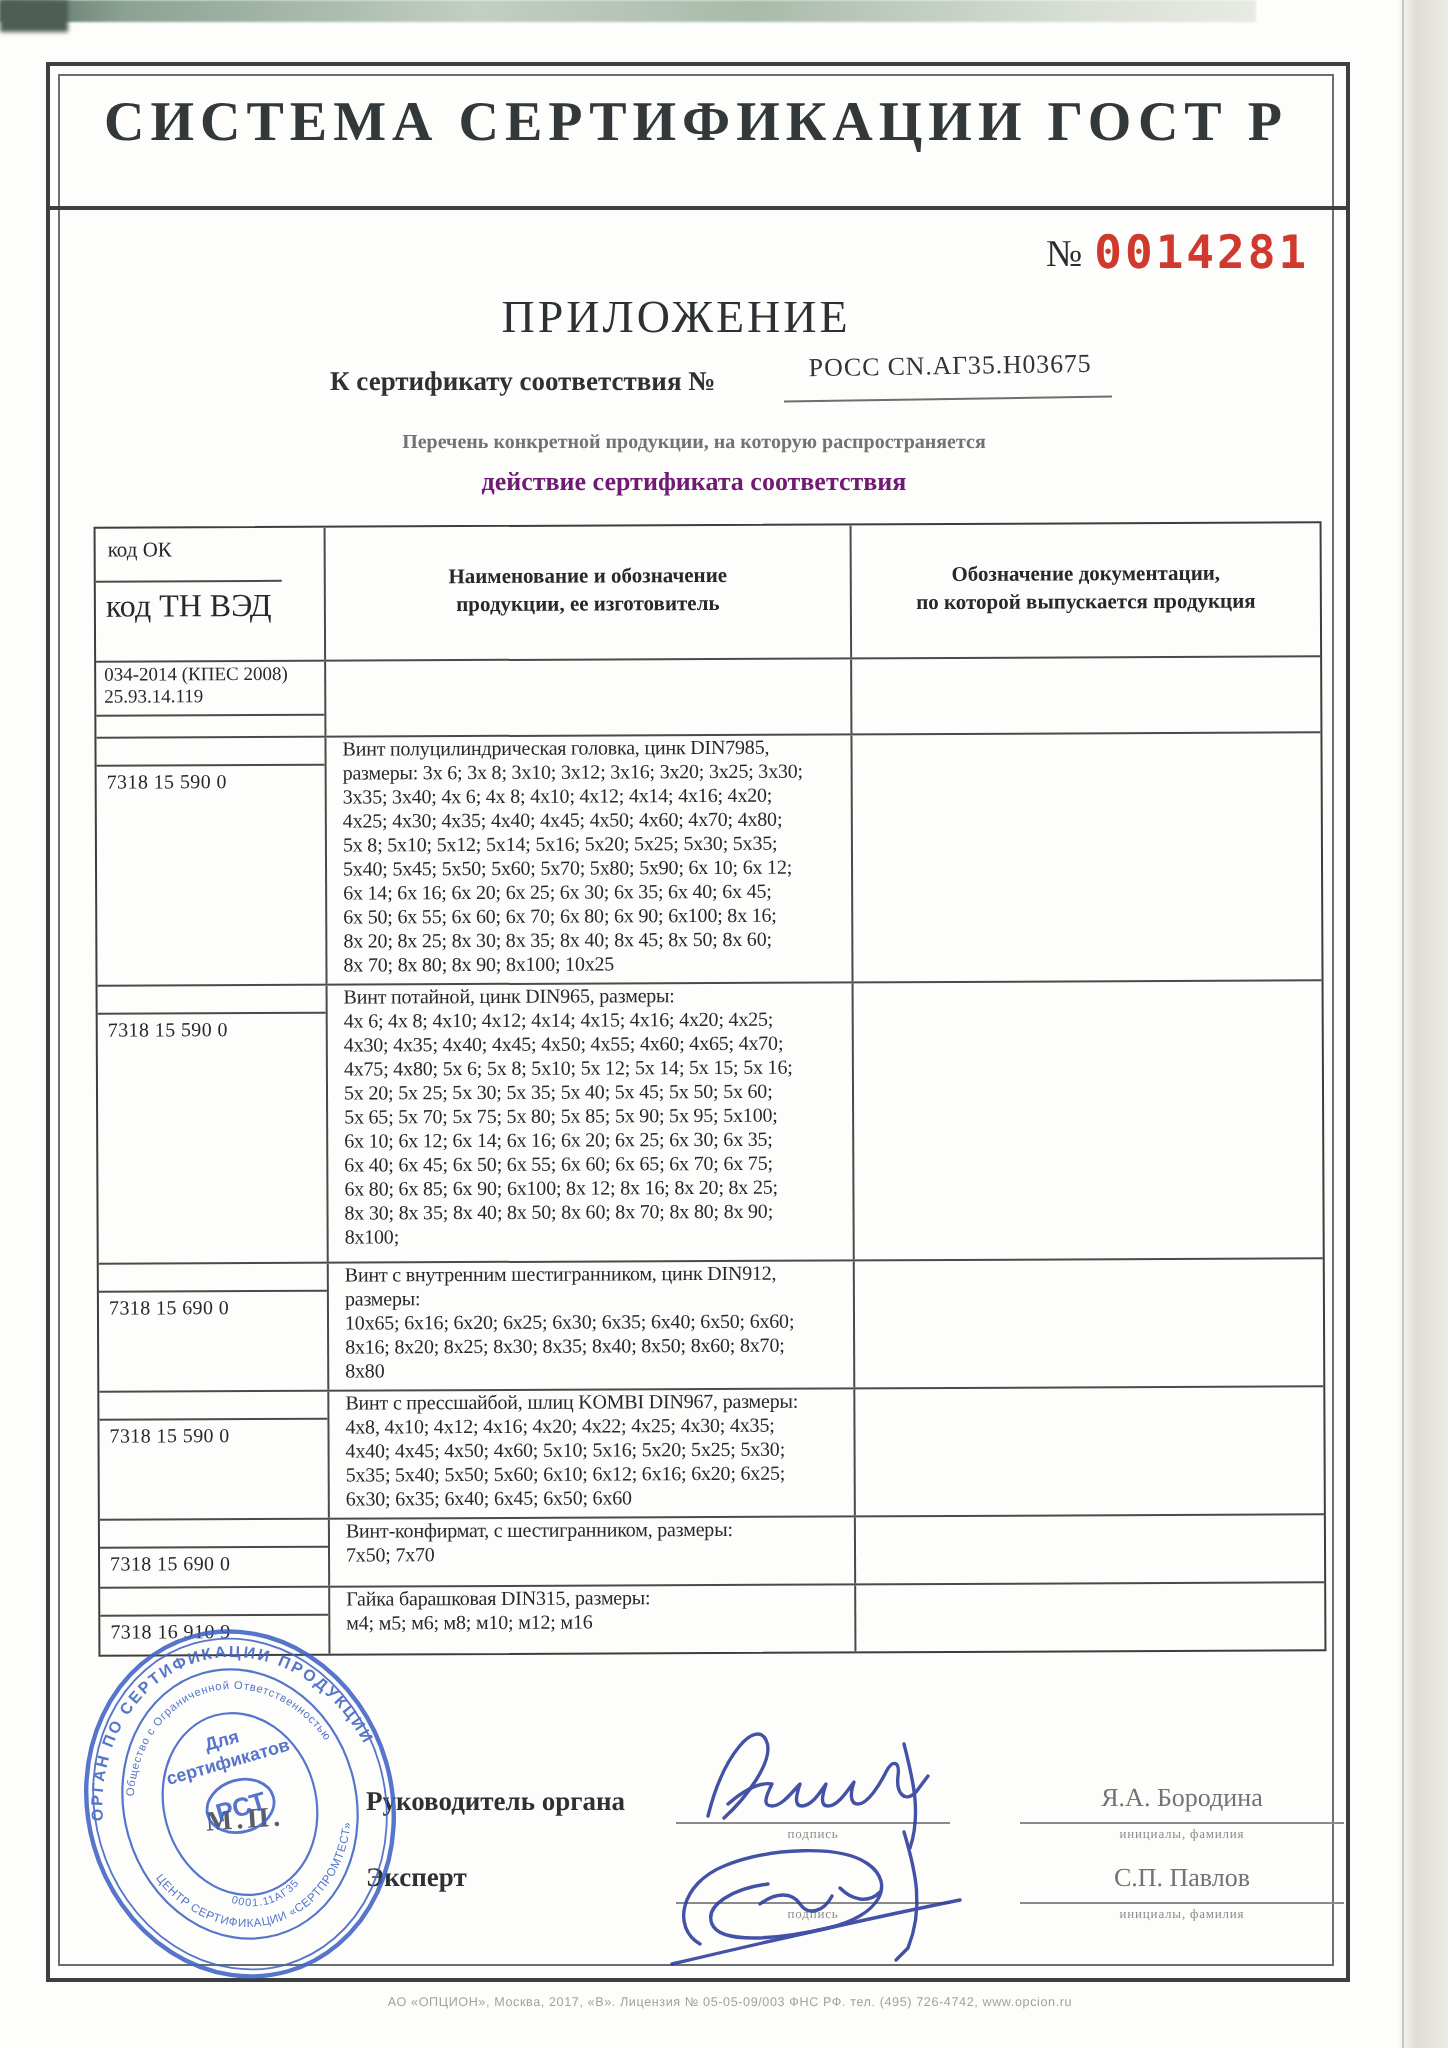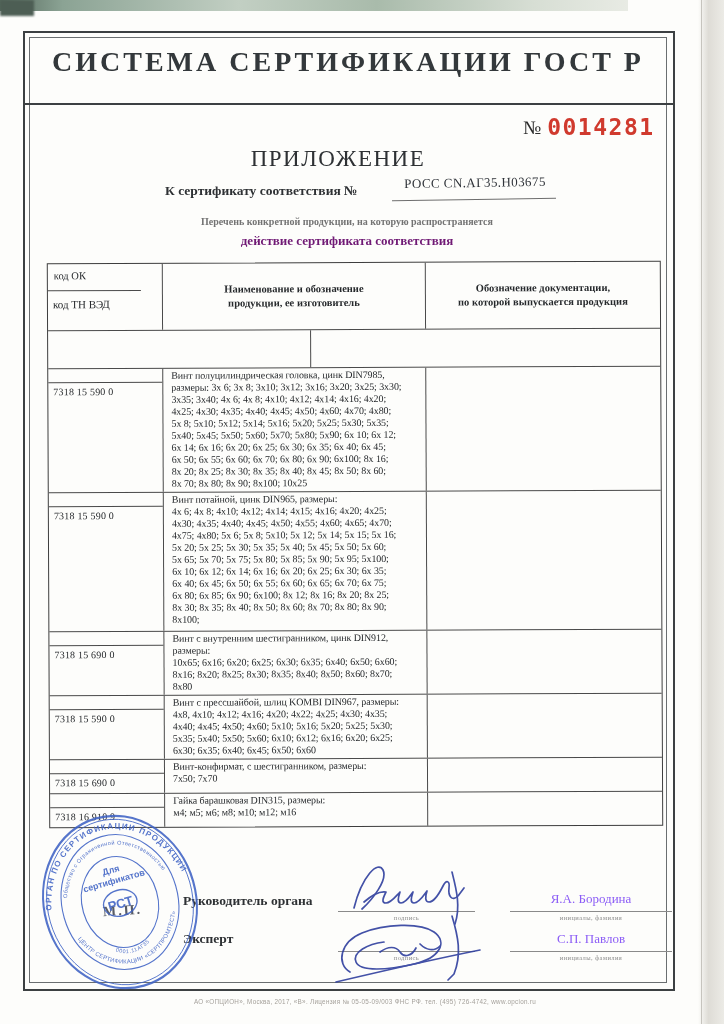--- a/index.html
+++ b/index.html
@@ -45,36 +45,36 @@
   .ptable{position:absolute;left:48px;top:262px;width:612px;border:1.5px solid #3e3e3e;
         transform:rotate(-.25deg);font-size:10px;line-height:12px;color:#26292c;}
   .trow{display:flex;align-items:stretch;}
   .trow + .trow{border-top:1px solid #4a4a4a;}
   .c1{width:115px;border-right:1px solid #4a4a4a;box-sizing:border-box;display:flex;flex-direction:column;}
   .c2{width:263px;border-right:1px solid #4a4a4a;box-sizing:border-box;}
   .c3{flex:1;}
   .thead{min-height:66px;}
   .thead .c1lbl{padding:6px 6px 2px;font-size:10.5px;}
   .thead .c1split{border-bottom:1px solid #4a4a4a;width:82%;margin-top:6px;}
-  .thead .c1lbl2{padding:7px 5px 10px;font-size:11px;}
+  .thead .c1lbl2{padding:7px 5px 10px;font-size:16px;}
   .thead .hcell{display:flex;align-items:center;justify-content:center;text-align:center;
         white-space:pre-line;font-weight:bold;font-size:10.5px;line-height:14px;padding:4px;}
   .rowA{min-height:37px;}
   .rowA .codes{font-size:9.5px;line-height:10.5px;padding:2px 4px 3px;border-bottom:1px solid #4a4a4a;}
   .prod .c1spacer{height:13px;border-bottom:1px solid #4a4a4a;}
   .prod .code{padding:3px 5px;font-size:10px;letter-spacing:.2px;}
   .prod .ptext{padding:1px 4px 2px 8px;white-space:pre-line;letter-spacing:-.1px;overflow:hidden;}
   .h-r1{min-height:120px;} .h-r2{min-height:138px;} .h-r3{min-height:58px;}
   .h-r4{min-height:62px;} .h-r5{min-height:33px;} .h-r6{min-height:33px;}
 
   
   .role-label{position:absolute;font-size:13.5px;font-weight:bold;color:#2e3134;}
   .sig-line{position:absolute;height:1px;background:#8a8a8a;}
   .sig-caption{position:absolute;font-size:6.5px;color:#8c8c8c;letter-spacing:.4px;text-align:center;}
-  .person-name{position:absolute;width:162px;text-align:center;font-size:13px;color:#8b5cf6;}
+  .person-name{position:absolute;width:162px;text-align:center;font-size:13px;color:#737373;}
   .mp-mark{position:absolute;left:103px;top:903px;font-size:14px;font-weight:bold;color:#3c414d;
         letter-spacing:2px;transform:rotate(-4deg);opacity:.85;}
 
   .stamp{position:absolute;left:38px;top:810px;width:164px;height:184px;transform:rotate(-16deg);opacity:.88;}
   .sig-overlay{position:absolute;left:328px;top:852px;width:160px;height:134px;}
 
   .footer-print{position:absolute;left:140px;top:998px;width:450px;text-align:center;
         font-size:6.3px;color:#a5a19b;letter-spacing:.3px;font-family:"Liberation Sans",sans-serif;}
 </style>
 </head>
@@ -113,20 +113,26 @@
         <div class="c1split"></div>
         <div class="c1lbl2">код ТН ВЭД</div>
       </div>
       <div class="c2 hcell">Наименование и обозначение
 продукции, ее изготовитель</div>
       <div class="c3 hcell">Обозначение документации,
 по которой выпускается продукция</div>
     </div>
 
     <div class="trow rowA">
+      <div class="c1">
+        <div class="codes">
+          <div>034-2014 (КПЕС 2008)</div>
+          <div>25.93.14.119</div>
+        </div>
+      </div>
       <div class="c2"></div>
       <div class="c3"></div>
     </div>
 
     <div class="trow prod h-r1">
       <div class="c1">
         <div class="c1spacer"></div>
         <div class="code">7318 15 590 0</div>
       </div>
       <div class="c2 ptext">Винт полуцилиндрическая головка, цинк DIN7985,

